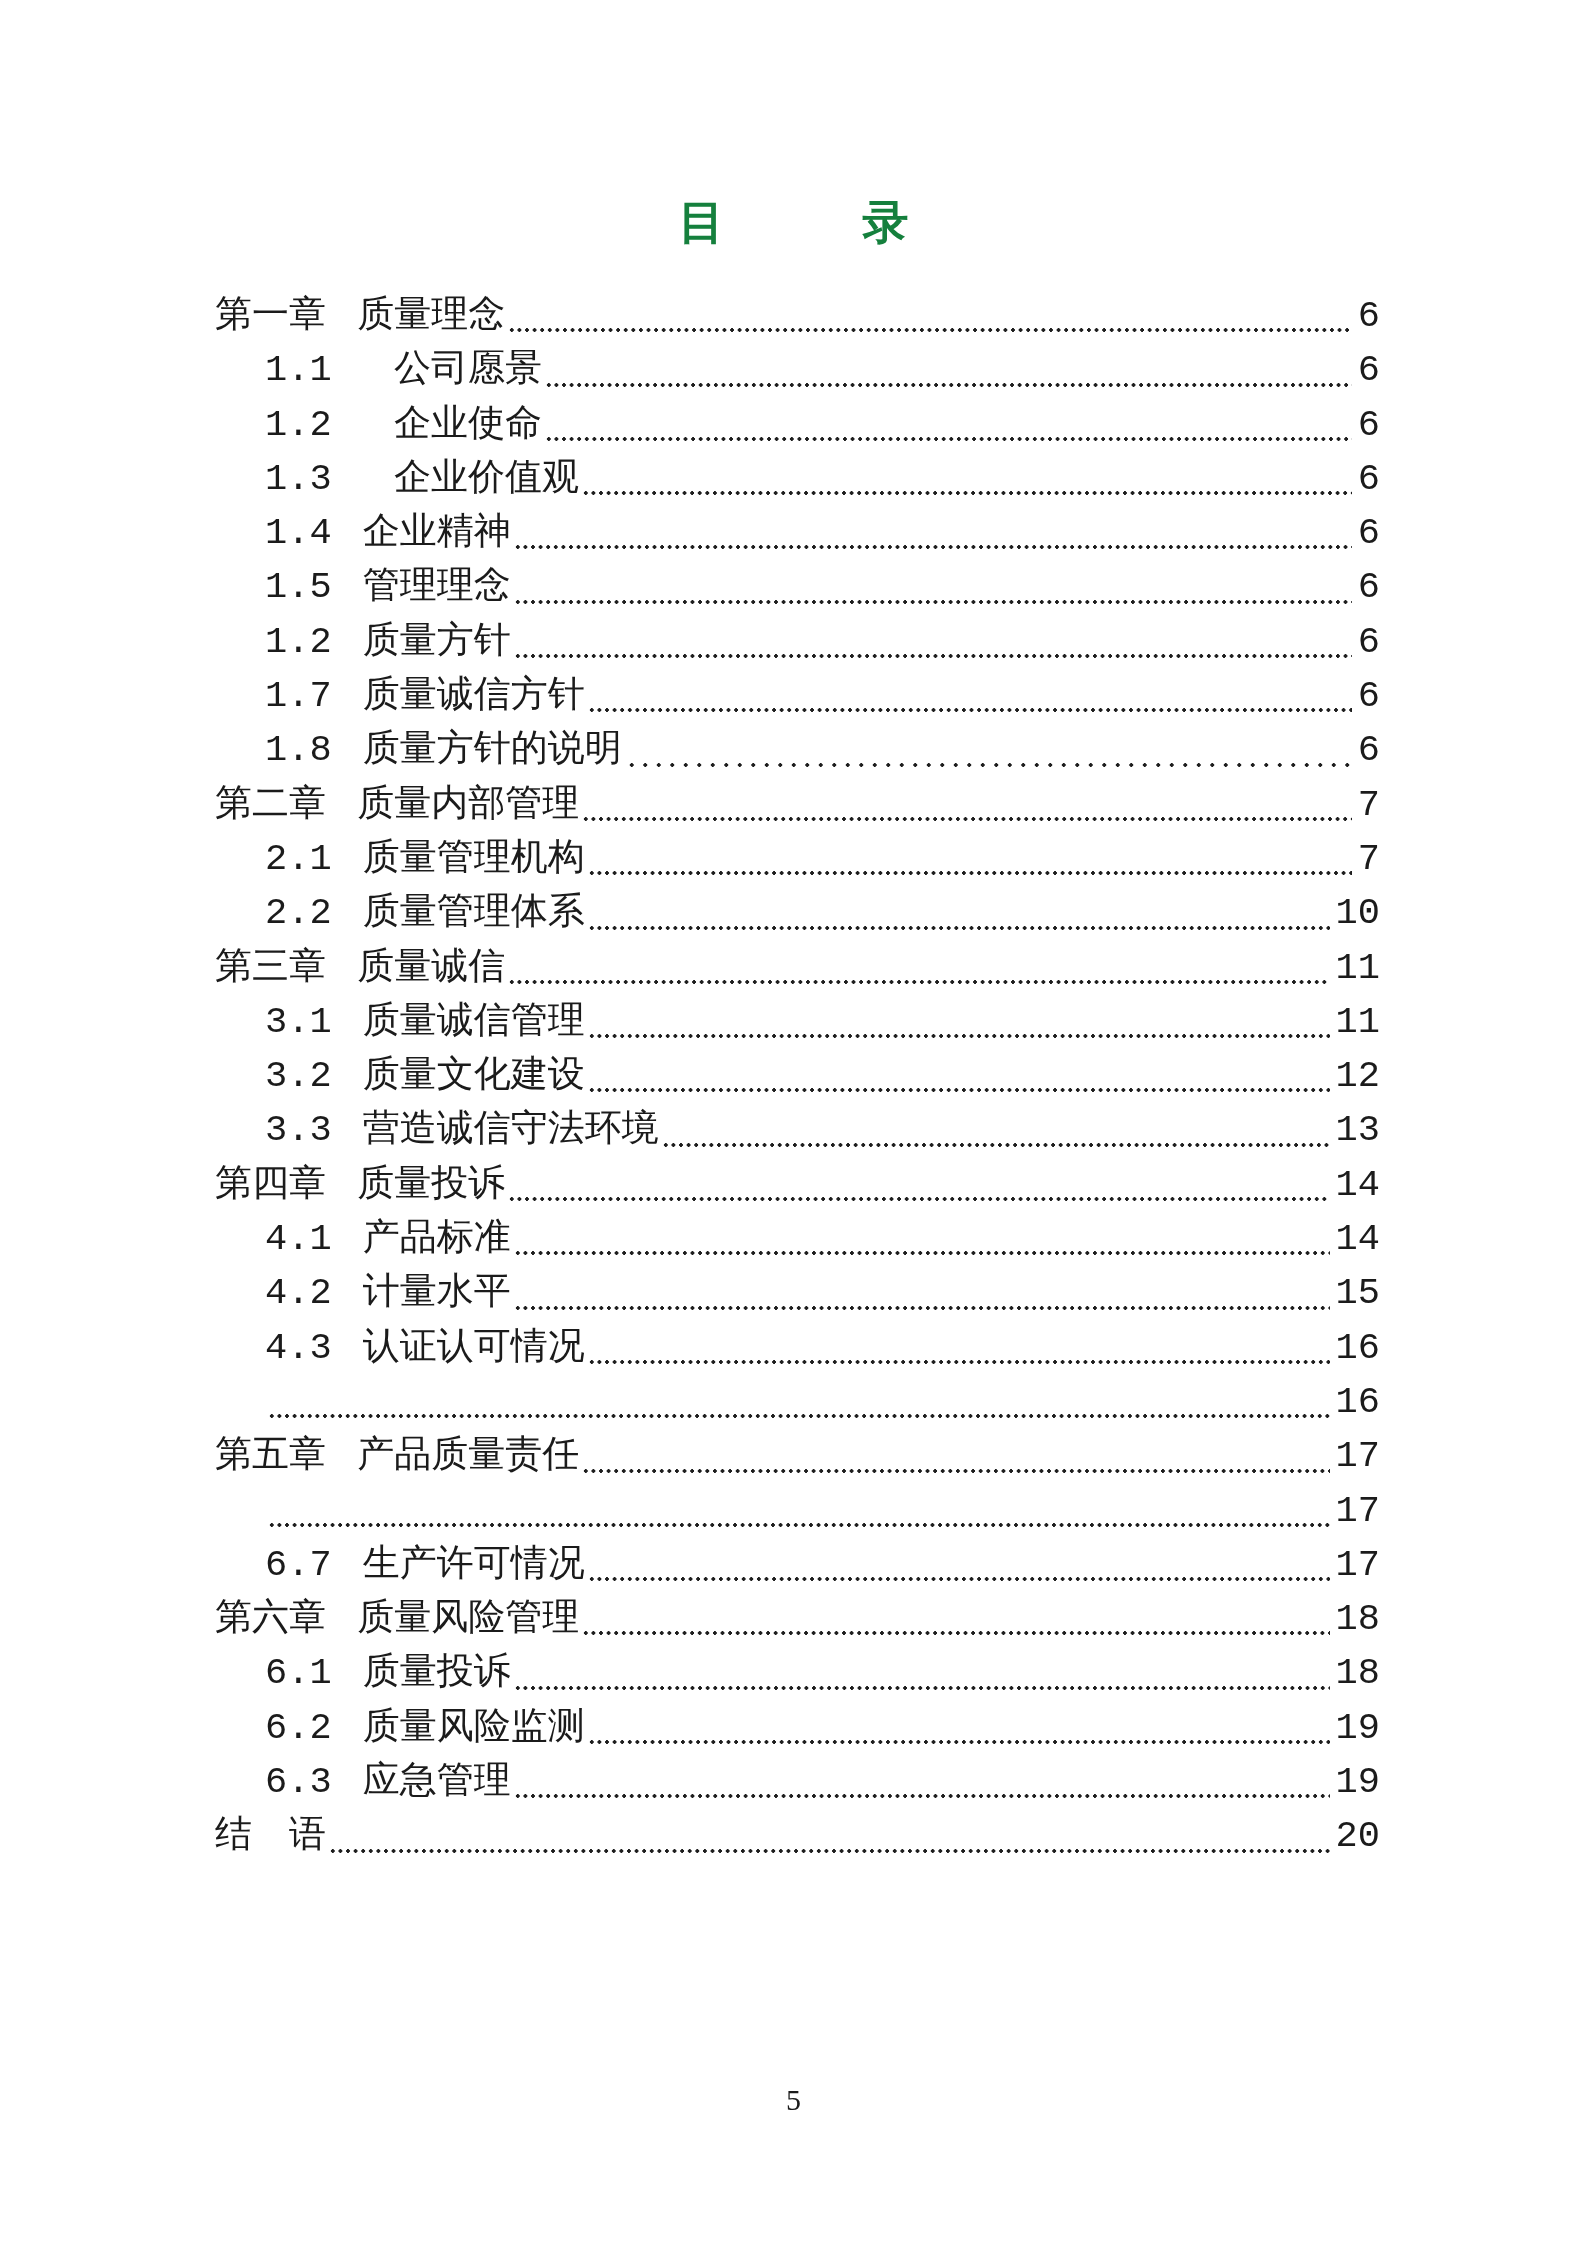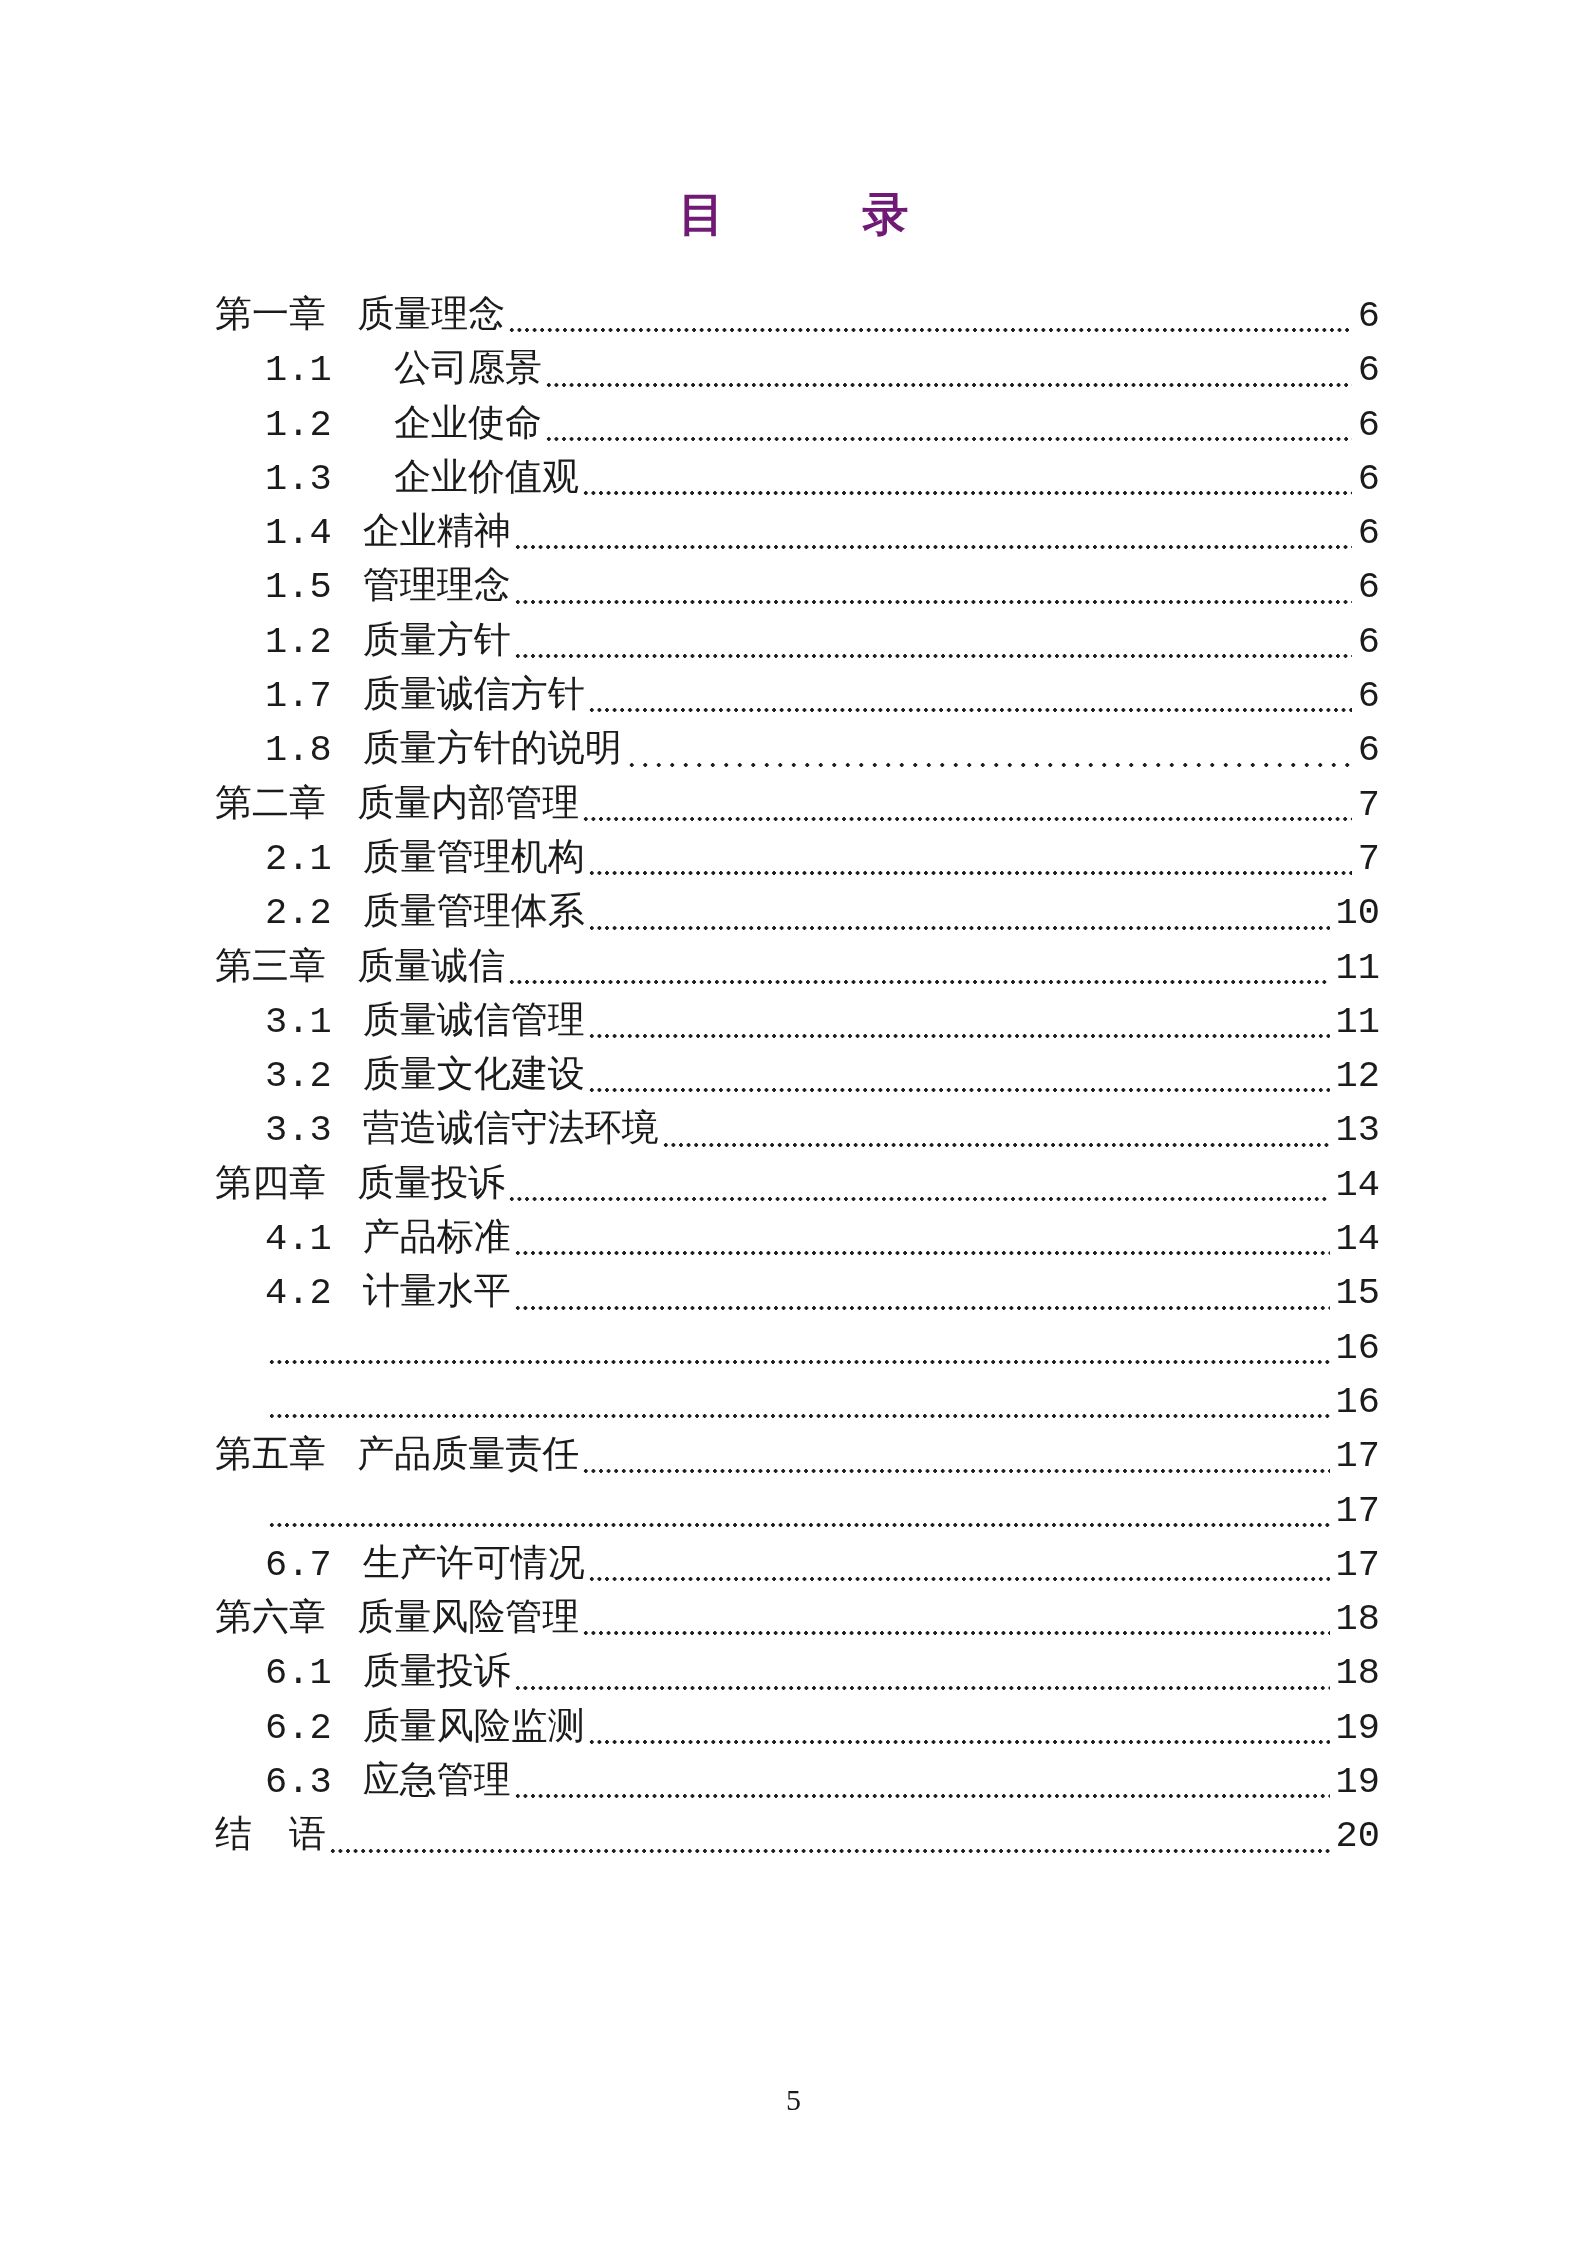--- a/index.html
+++ b/index.html
@@ -11,30 +11,30 @@
     position: relative;
     width: 1587px;
     height: 2245px;
     background: #ffffff;
     font-family: "Liberation Serif", "DejaVu Serif", serif;
     color: #1b1b1b;
     overflow: hidden;
   }
   .doc-title {
     position: absolute;
-    top: 190px;
+    top: 198px;
     left: 0;
     right: 0;
     margin: 0;
     text-align: center;
     font-size: 46px;
     line-height: 50px;
     font-weight: 700;
     white-space: pre;
-    color: #701a75;
+    color: #15803d;
   }
   .toc {
     position: absolute;
     top: 289px;
     left: 215px;
     width: 1165px;
   }
   .toc-row {
     display: flex;
     height: 54.3px;
@@ -184,20 +184,21 @@
     <span class="toc-label">4.1 产品标准</span>
     <span class="toc-leader"></span>
     <span class="toc-page">14</span>
   </div>
       <div class="toc-row level-1">
     <span class="toc-label">4.2 计量水平</span>
     <span class="toc-leader"></span>
     <span class="toc-page">15</span>
   </div>
       <div class="toc-row level-1">
+    <span class="toc-label">4.3 认证认可情况</span>
     <span class="toc-leader"></span>
     <span class="toc-page">16</span>
   </div>
       <div class="toc-row level-1">
     <span class="toc-leader"></span>
     <span class="toc-page">16</span>
   </div>
       <div class="toc-row level-0">
     <span class="toc-label">第五章 产品质量责任</span>
     <span class="toc-leader"></span>

